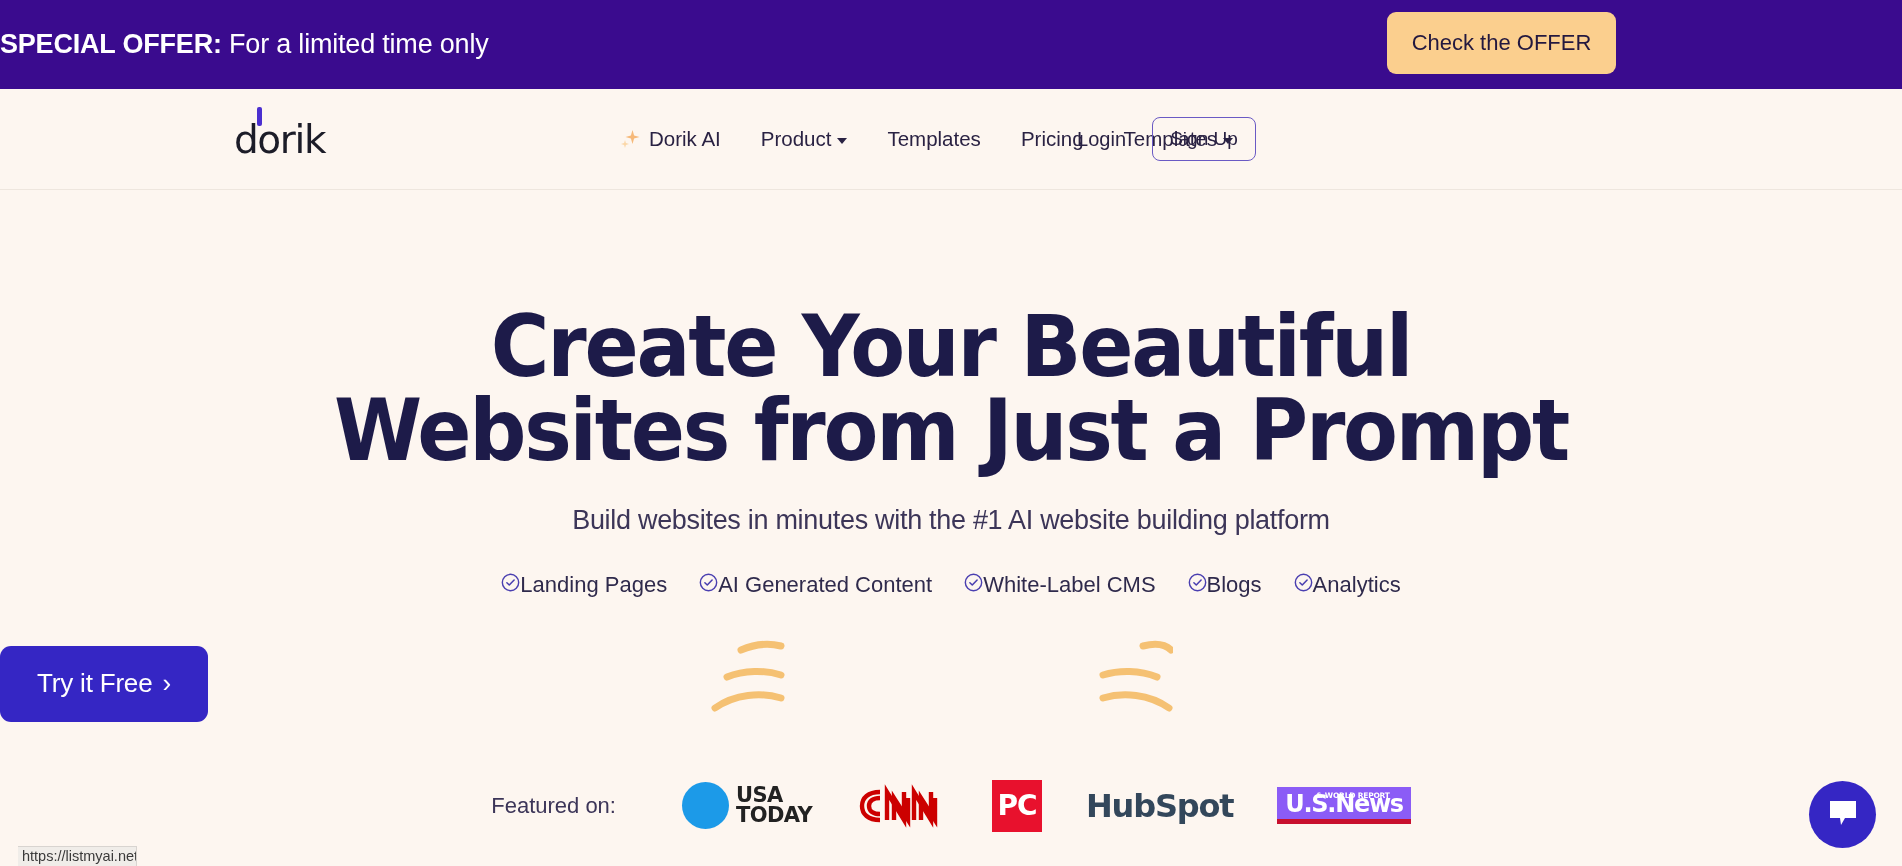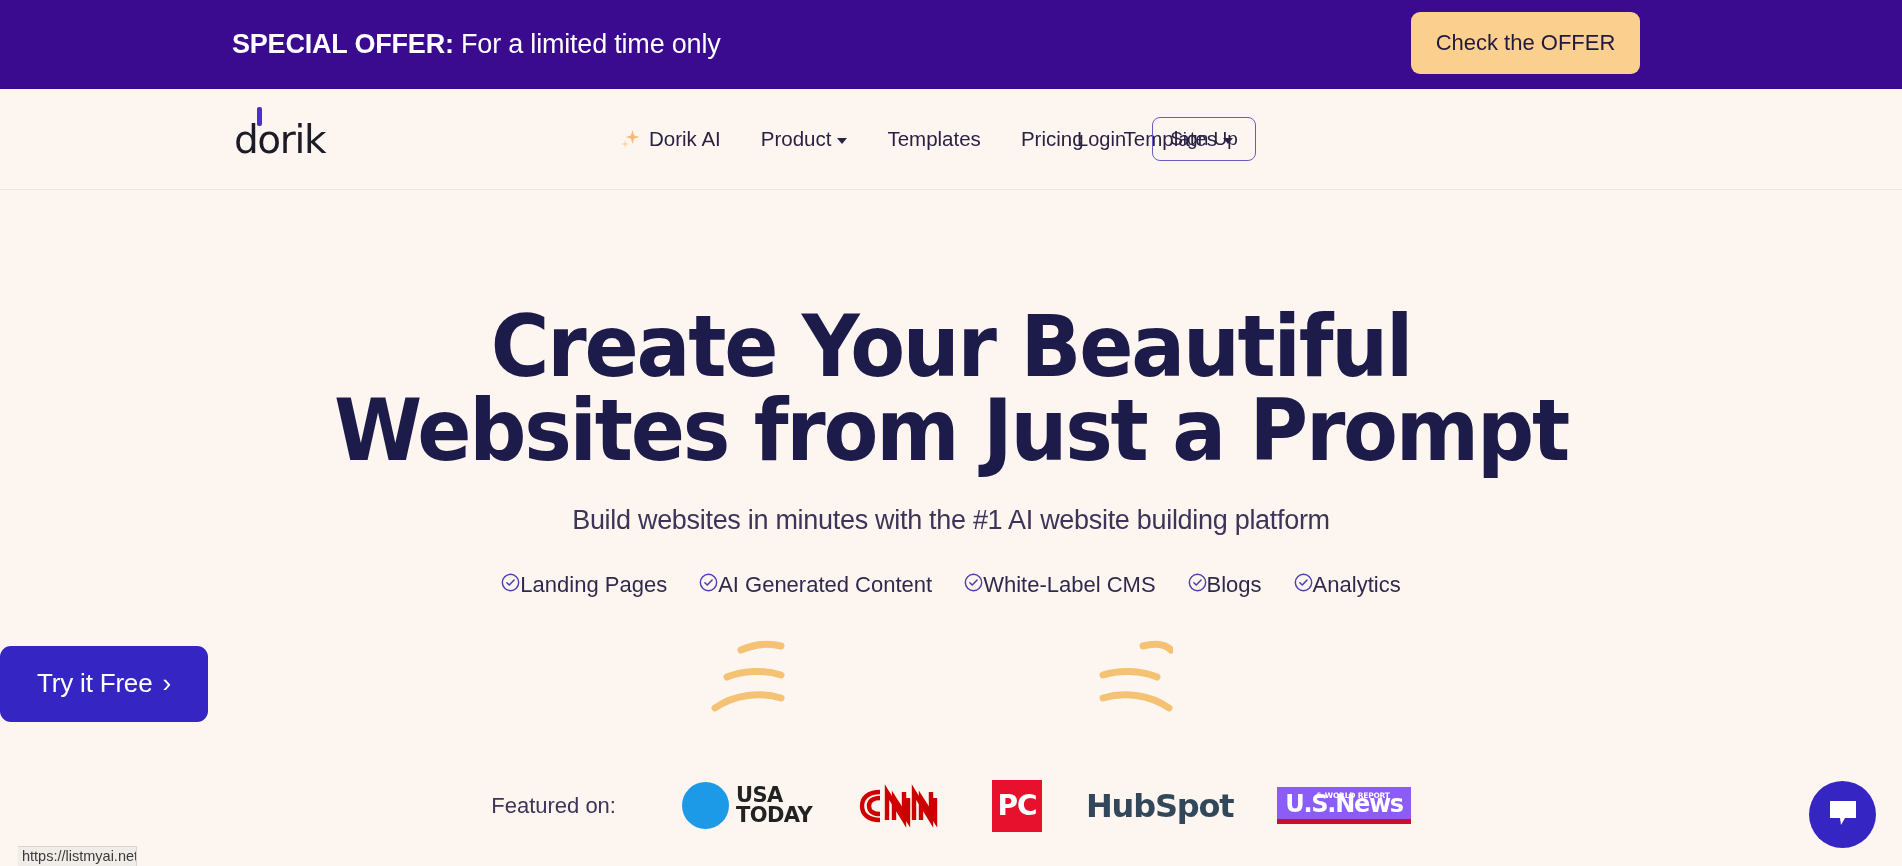--- a/index.html
+++ b/index.html
@@ -18,41 +18,39 @@
 
   
   #promo-banner {
     height: 89px;
     background: #3A0B8E;
     display: flex;
     align-items: center;
     position: relative;
   }
   #promo-text {
-    margin-left: 232px;
     color: #FFFFFF;
     font-size: 27px;
     letter-spacing: -0.2px;
     white-space: nowrap;
   }
   #promo-text .strong { font-weight: 700; }
   #promo-cta {
     position: absolute;
     left: 1387px;
     top: 12px;
     width: 229px;
     height: 62px;
     background: #FBCF8E;
     color: #23183F;
     border: none;
     border-radius: 9px;
     font-family: "Liberation Sans", sans-serif;
     font-size: 22px;
     cursor: pointer;
-    margin-left: 24px;
   }
 
   
   #navbar {
     height: 101px;
     background: #FDF6F0;
     border-bottom: 1px solid #EEE6DE;
     display: flex;
     align-items: center;
     position: relative;

